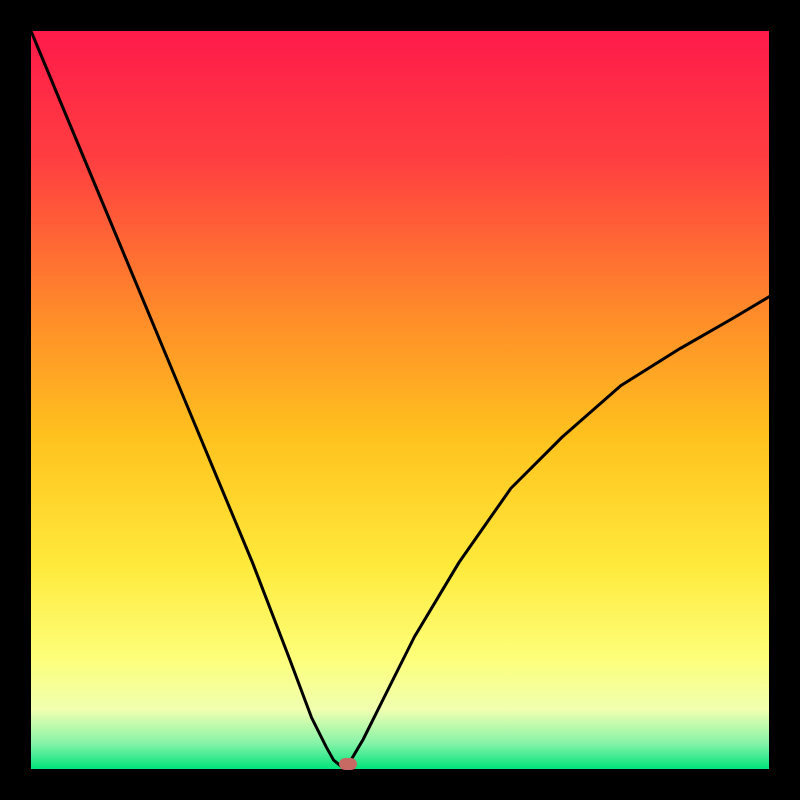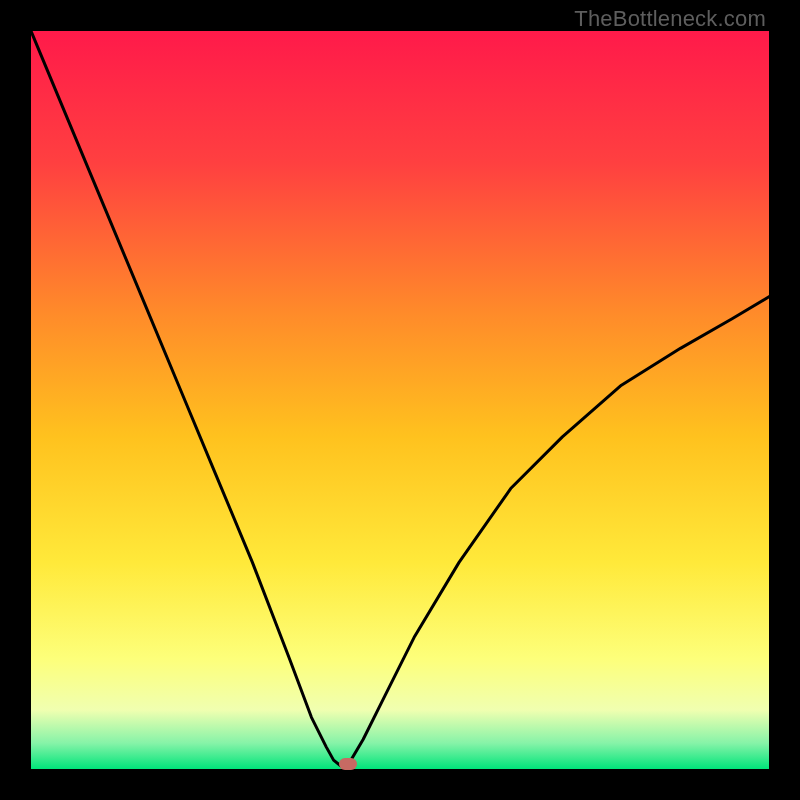--- a/index.html
+++ b/index.html
@@ -44,21 +44,20 @@
     height: 12px;
     background: #c76a63;
     border-radius: 6px;
   }
 </style>
 </head>
 <body>
 
 <div class="container">
 
-  <div class="watermark">TheBottleneck.com</div>
 
   <div class="plot-area">
     <svg class="gradient-bg" viewBox="0 0 738 738" preserveAspectRatio="none">
       <defs>
         <linearGradient id="bg-grad" x1="0" y1="0" x2="0" y2="1">
             <stop offset="0%" stop-color="#ff1a4a"></stop>
             <stop offset="18%" stop-color="#ff4040"></stop>
             <stop offset="38%" stop-color="#ff8a2a"></stop>
             <stop offset="55.00000000000001%" stop-color="#ffc21e"></stop>
             <stop offset="72%" stop-color="#ffe93a"></stop>

